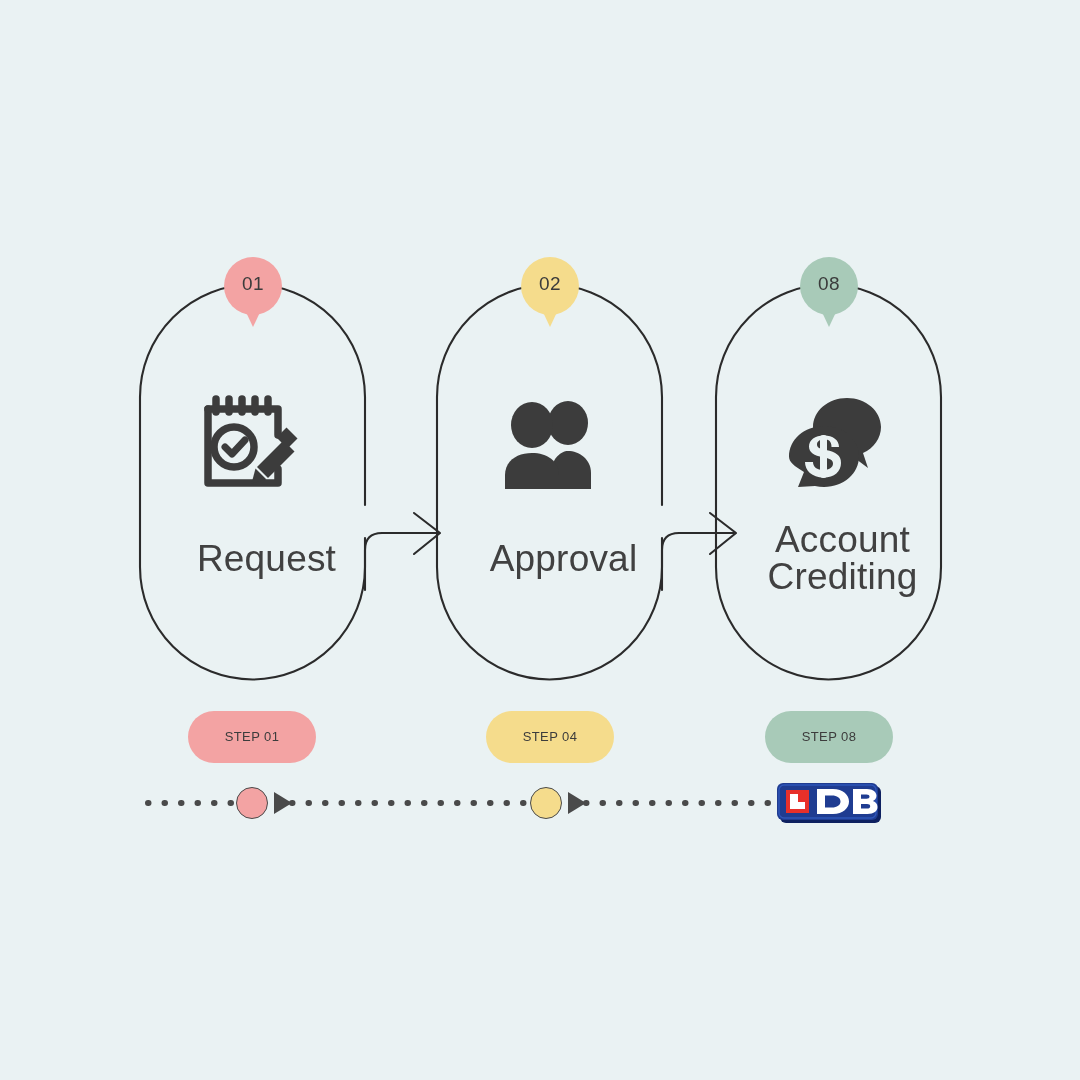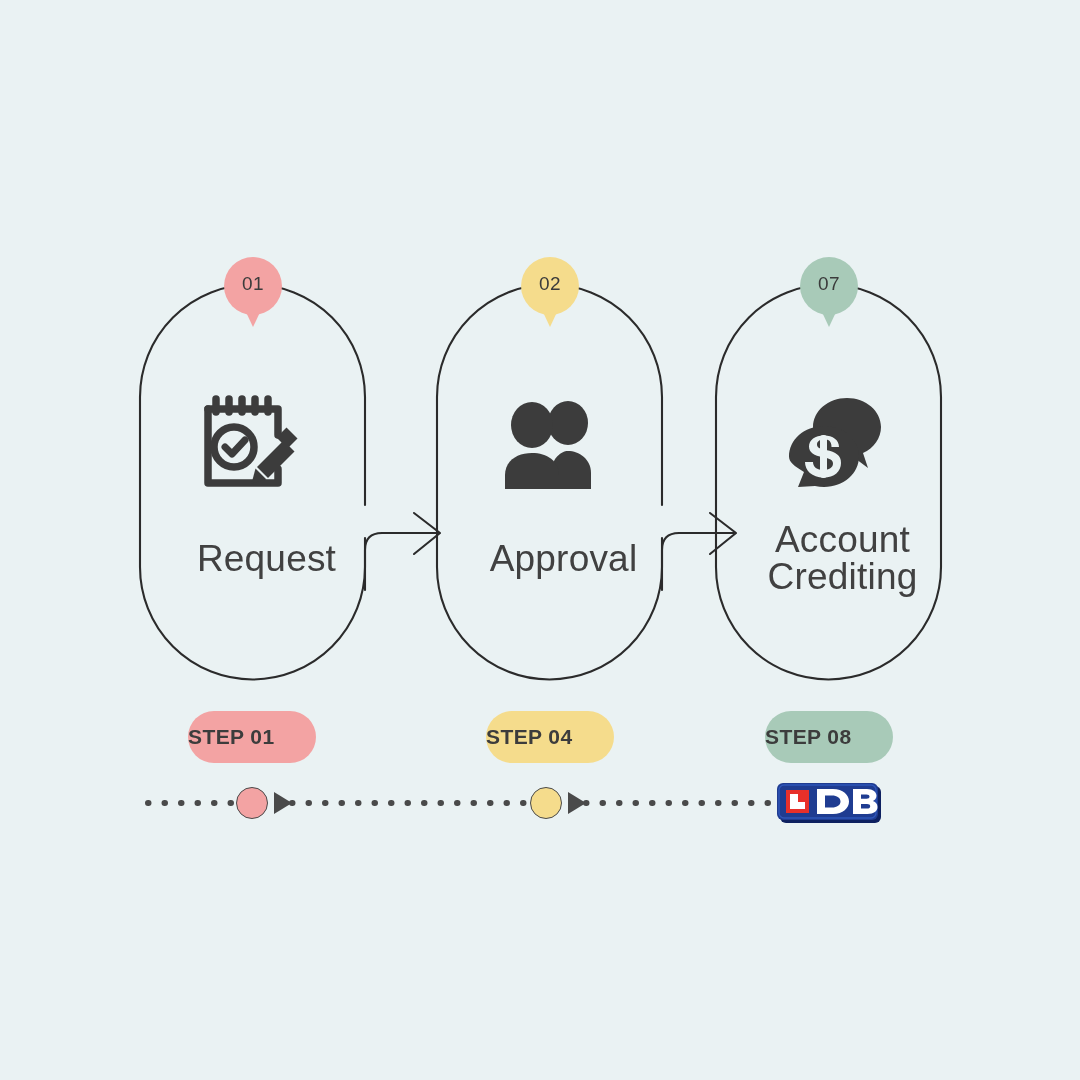--- a/index.html
+++ b/index.html
@@ -94,25 +94,24 @@
     white-space: pre-line;
     padding-left: 14px;
   }
 
   
   .step-badge {
     position: absolute;
     height: 52px;
     line-height: 52px;
     border-radius: 26px;
-    text-align: left;
-    font-size: 21px;
+    text-align: center;
+    font-size: 13px;
     color: #3C3C3C;
     letter-spacing: 0.4px;
-    font-weight: bold;
   }
 
   
   .tl-dot {
     position: absolute;
     width: 32px;
     height: 32px;
     border-radius: 50%;
     border: 1.6px solid #4A4A4A;
     box-sizing: border-box;
@@ -163,21 +162,21 @@
 
   <div class="pin" style="left:521px; top:257px;">
     <div class="pin-tail" style="border-top-color:#F5DC8C"></div>
     <div class="pin-body" style="background:#F5DC8C"></div>
     <div class="pin-num">02</div>
   </div>
 
   <div class="pin" style="left:800px; top:257px;">
     <div class="pin-tail" style="border-top-color:#A8CAB8"></div>
     <div class="pin-body" style="background:#A8CAB8"></div>
-    <div class="pin-num">07</div>
+    <div class="pin-num">08</div>
   </div>
 
   <div class="step-icon" style="left:197px; top:393px;">
     <svg width="104" height="96" viewBox="0 0 104 96">
       <g fill="none" stroke="#3C3C3C" stroke-width="7.5" stroke-linecap="round" stroke-linejoin="round">
 
         <path d="M16 4 L16 17"></path>
         <path d="M29 4 L29 17"></path>
         <path d="M42 4 L42 17"></path>
         <path d="M55 4 L55 17"></path>

